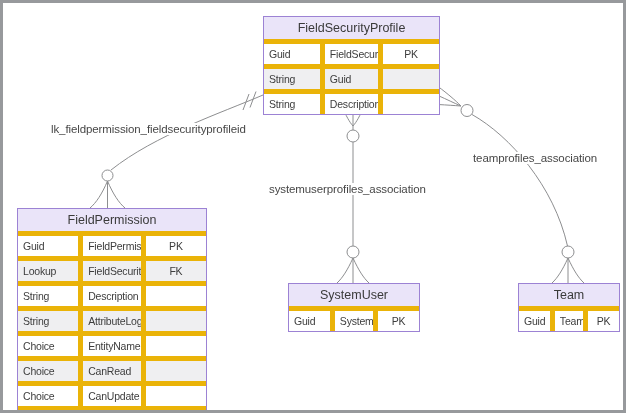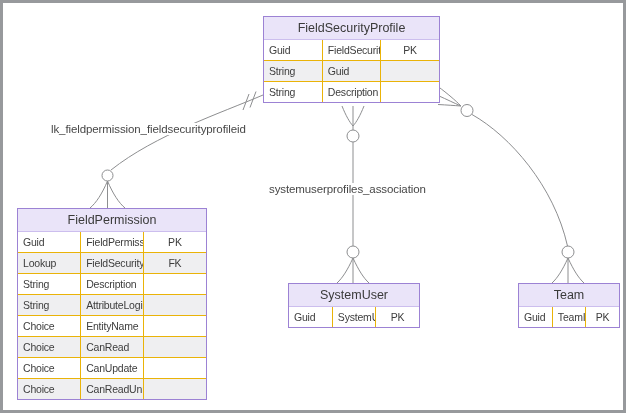--- a/index.html
+++ b/index.html
@@ -12,21 +12,21 @@
   svg.wires path{fill:none;stroke:#8d8e90;stroke-width:1;}
   svg.wires circle{fill:#ffffff;stroke:#8d8e90;stroke-width:1;}
 
   .entity{position:absolute;background:#ffffff;border:1.5px solid #9c82d4;}
   .entity table{border-collapse:collapse;width:100%;table-layout:fixed;}
   .entity th{
     background:#eae4f9;font-weight:400;font-size:12.5px;color:#3a3a3a;
     height:20px;padding:1px 4px;border-bottom:1px solid #ccbeee;margin-top:8px;
   }
   .entity td{
-    border:1px solid #eab308;font-size:10.5px;color:#3d3d3d;height:20px;
+    border:5px solid #eab308;font-size:10.5px;color:#3d3d3d;height:20px;
     padding:0 5px;white-space:nowrap;overflow:hidden;letter-spacing:-0.2px;
   }
   .entity td:first-child{border-left:none;}
   .entity td:last-child{border-right:none;text-align:center;padding:0 2px;}
   .entity tbody tr:last-child td{border-bottom:none;}
   .entity tbody tr:nth-child(even) td{background:#efeff1;}
 
   .e-fsp{left:260px;top:13px;width:175px;}
   .e-fsp td:nth-child(1){width:36px;}
   .e-fsp td:nth-child(3){width:22px;}
@@ -89,20 +89,21 @@
       <path d="M469,111.5 C507,133 551,183 564.5,243"></path>
       <circle cx="565" cy="249" r="6"></circle>
       <path d="M565,255 L565,280"></path>
       <path d="M565,255 C559.5,267 554.5,275 549,280"></path>
       <path d="M565,255 C570.5,267 575.5,275 581,280"></path>
     </g>
   </svg>
 
   <div class="rel-label lbl-1">lk_fieldpermission_fieldsecurityprofileid</div>
   <div class="rel-label lbl-2">systemuserprofiles_association</div>
+  <div class="rel-label lbl-3">teamprofiles_association</div>
 
   <div class="entity e-fsp">
     <table>
       <thead>
         <tr>
             <th colspan="3">FieldSecurityProfile</th>
           </tr>
       </thead>
       <tbody>
           <tr>

